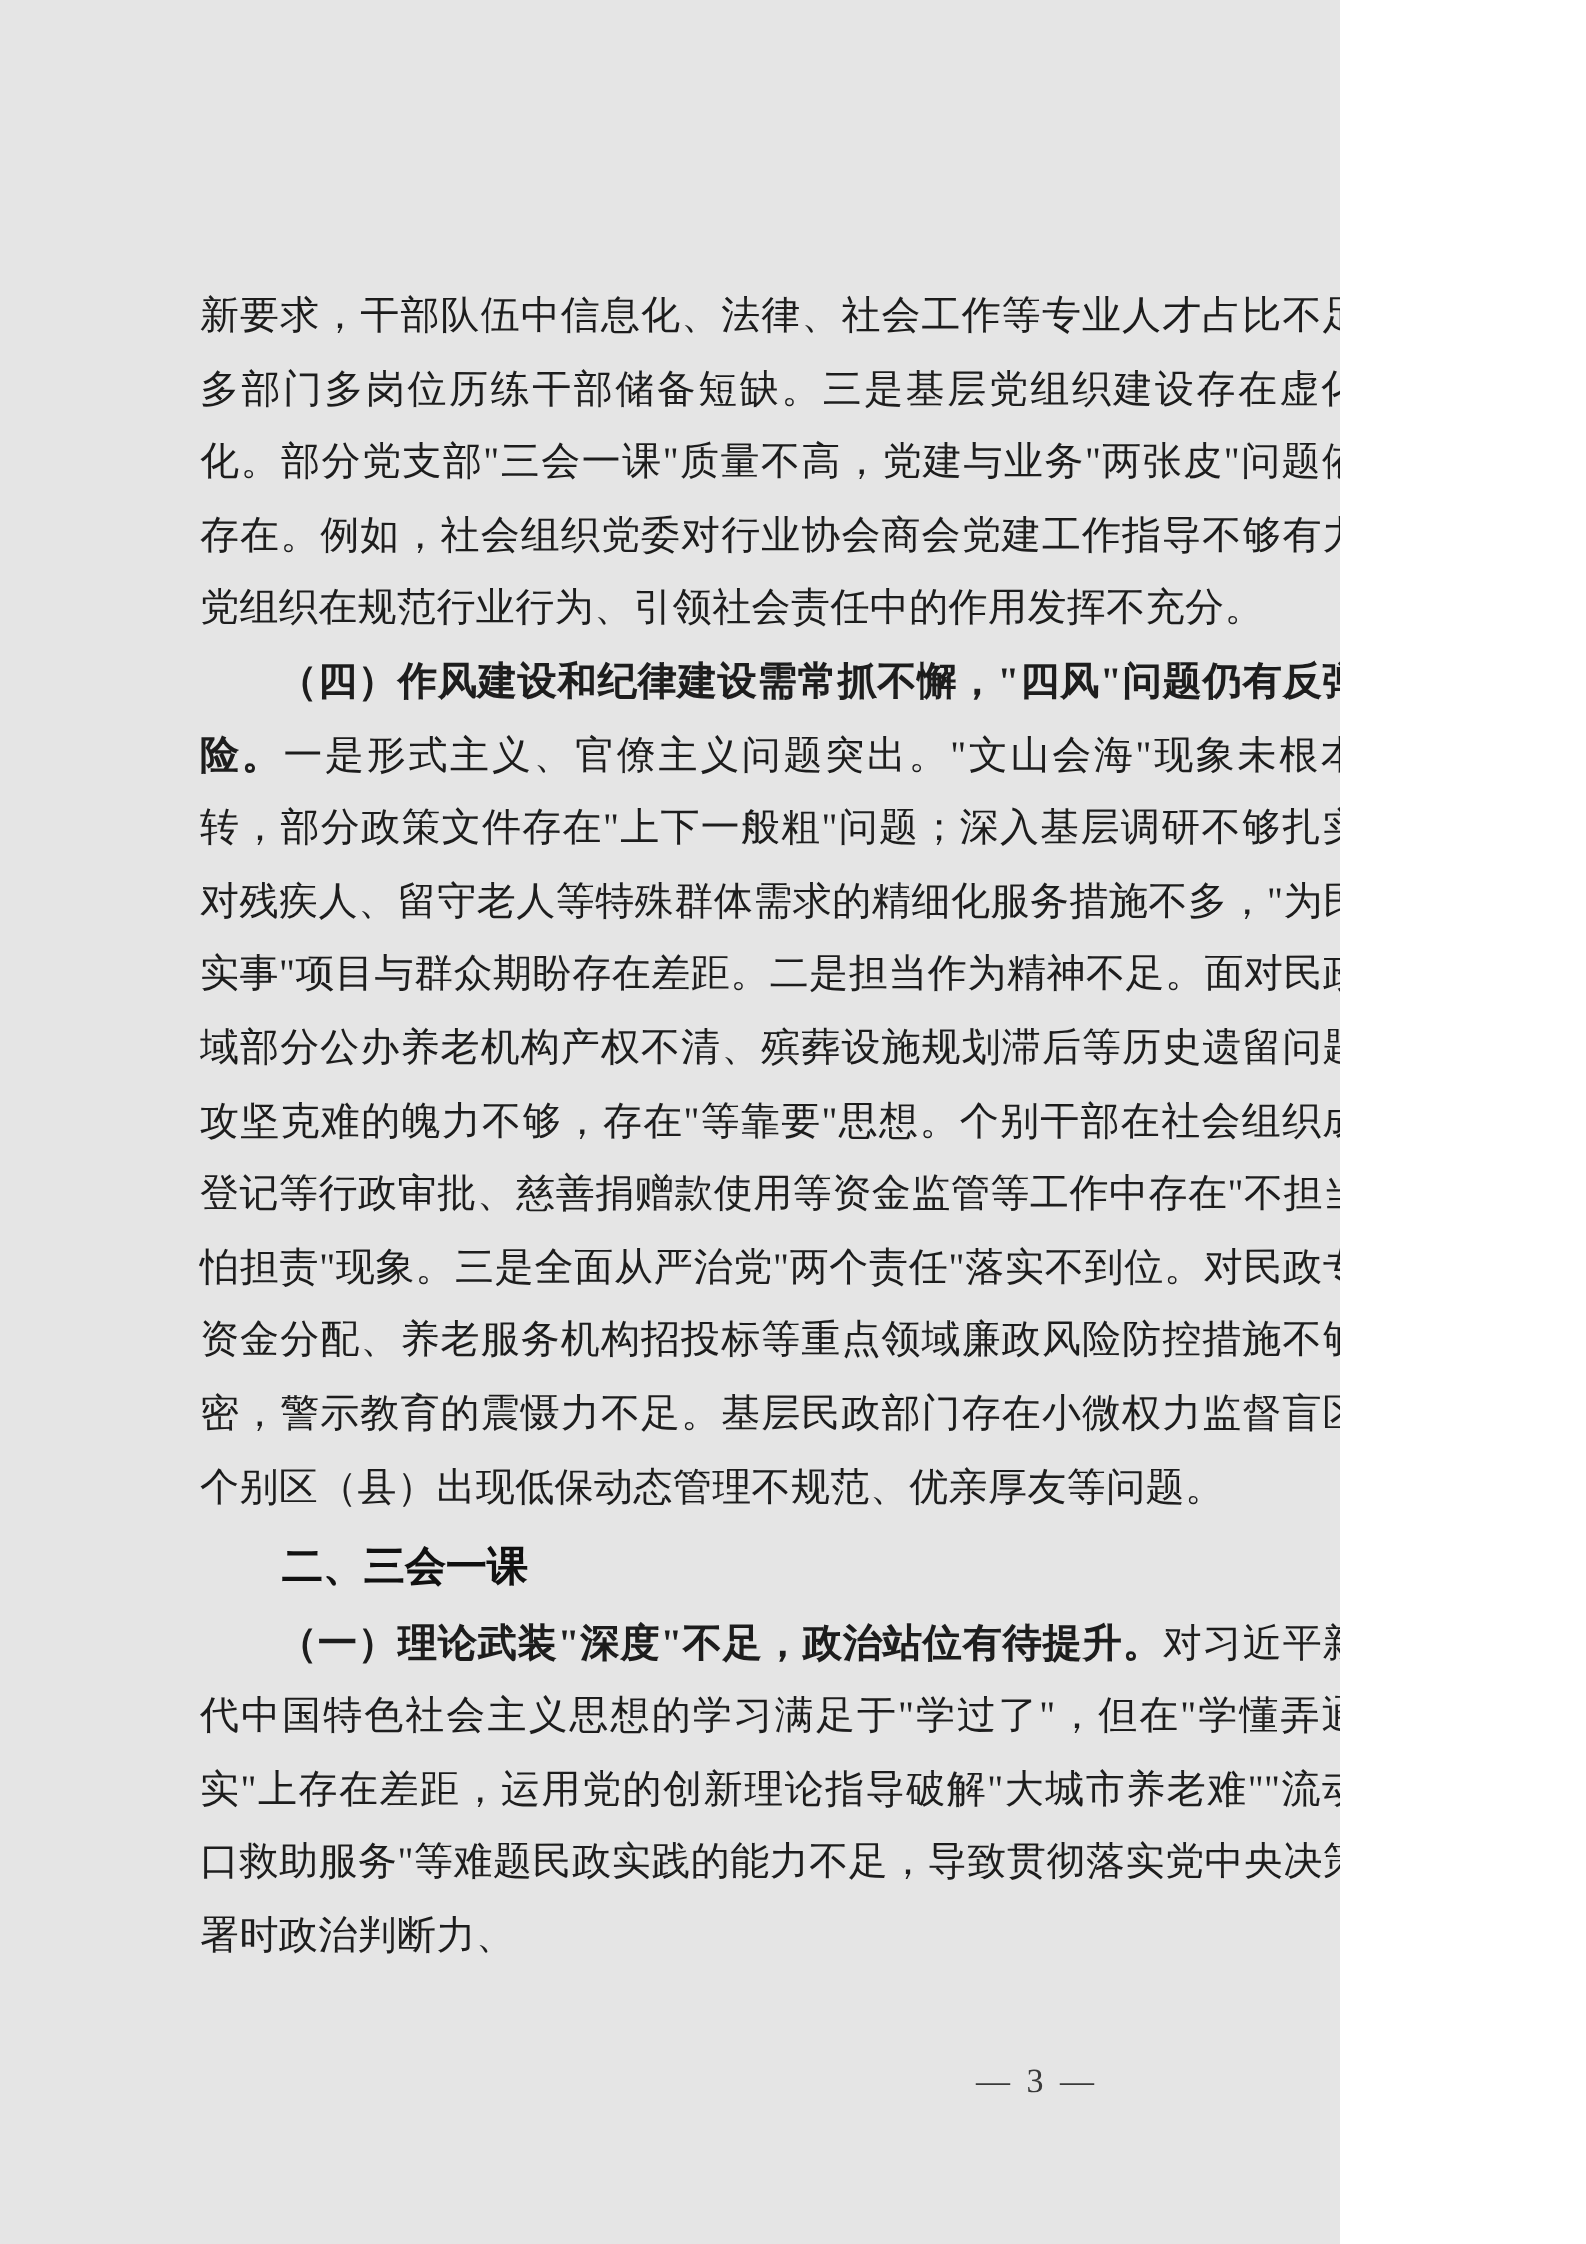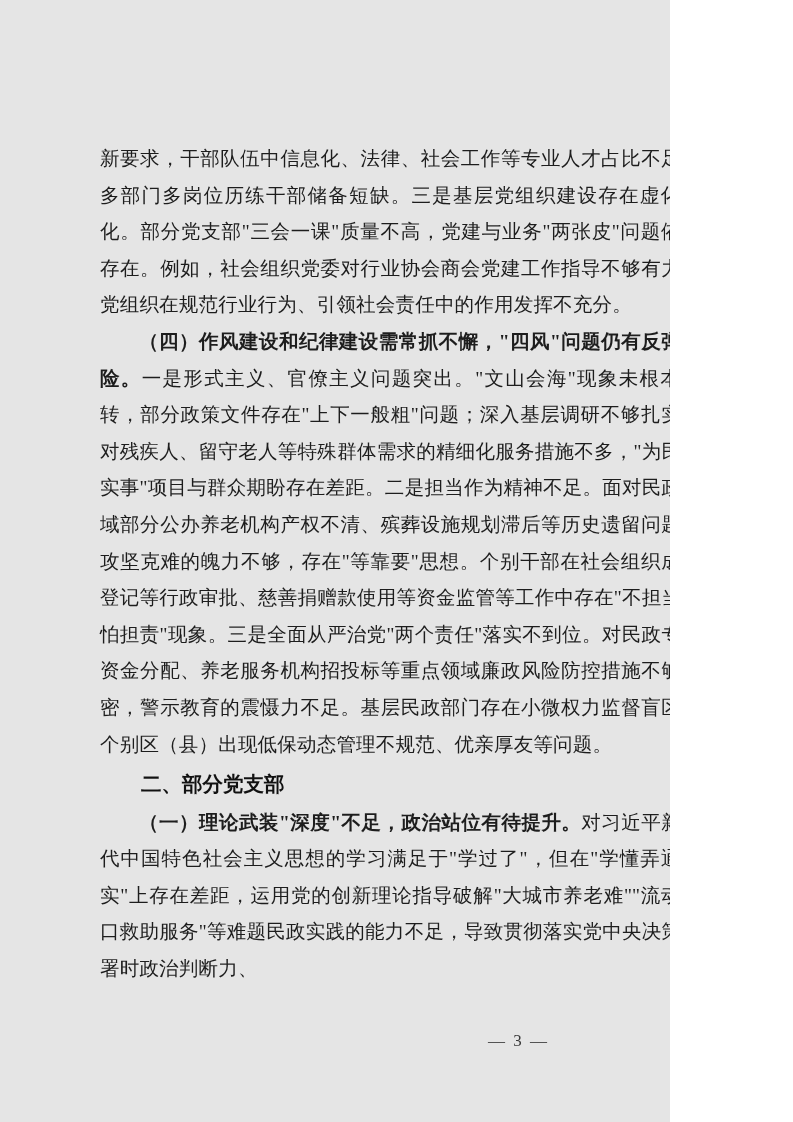--- a/index.html
+++ b/index.html
@@ -48,17 +48,17 @@
     font-family: "Liberation Serif", "DejaVu Serif", serif;
   }
 </style>
 </head>
 <body>
 
 <div class="page">
   <div class="content" id="doc">
       <p class="body"><span class="run">新要求，干部队伍中信息化、法律、社会工作等专业人才占比不足，多部门多岗位历练干部储备短缺。三是基层党组织建设存在虚化弱化。部分党支部"三会一课"质量不高，党建与业务"两张皮"问题依然存在。例如，社会组织党委对行业协会商会党建工作指导不够有力，党组织在规范行业行为、引领社会责任中的作用发挥不充分。</span></p>
       <p class="body indent"><span class="run bold">（四）作风建设和纪律建设需常抓不懈，"四风"问题仍有反弹风险。</span><span class="run">一是形式主义、官僚主义问题突出。"文山会海"现象未根本扭转，部分政策文件存在"上下一般粗"问题；深入基层调研不够扎实，对残疾人、留守老人等特殊群体需求的精细化服务措施不多，"为民办实事"项目与群众期盼存在差距。二是担当作为精神不足。面对民政领域部分公办养老机构产权不清、殡葬设施规划滞后等历史遗留问题，攻坚克难的魄力不够，存在"等靠要"思想。个别干部在社会组织成立登记等行政审批、慈善捐赠款使用等资金监管等工作中存在"不担当、怕担责"现象。三是全面从严治党"两个责任"落实不到位。对民政专项资金分配、养老服务机构招投标等重点领域廉政风险防控措施不够严密，警示教育的震慑力不足。基层民政部门存在小微权力监督盲区，个别区（县）出现低保动态管理不规范、优亲厚友等问题。</span></p>
-      <h2 class="heading indent"><span class="run bold">二、部分党支部</span></h2>
+      <h2 class="heading indent"><span class="run bold">二、三会一课</span></h2>
       <p class="body indent"><span class="run bold">（一）理论武装"深度"不足，政治站位有待提升。</span><span class="run">对习近平新时代中国特色社会主义思想的学习满足于"学过了"，但在"学懂弄通做实"上存在差距，运用党的创新理论指导破解"大城市养老难""流动人口救助服务"等难题民政实践的能力不足，导致贯彻落实党中央决策部署时政治判断力、</span></p>
     </div>
   <div class="footer">— 3 —</div>
 </div>
 
 </body></html>

